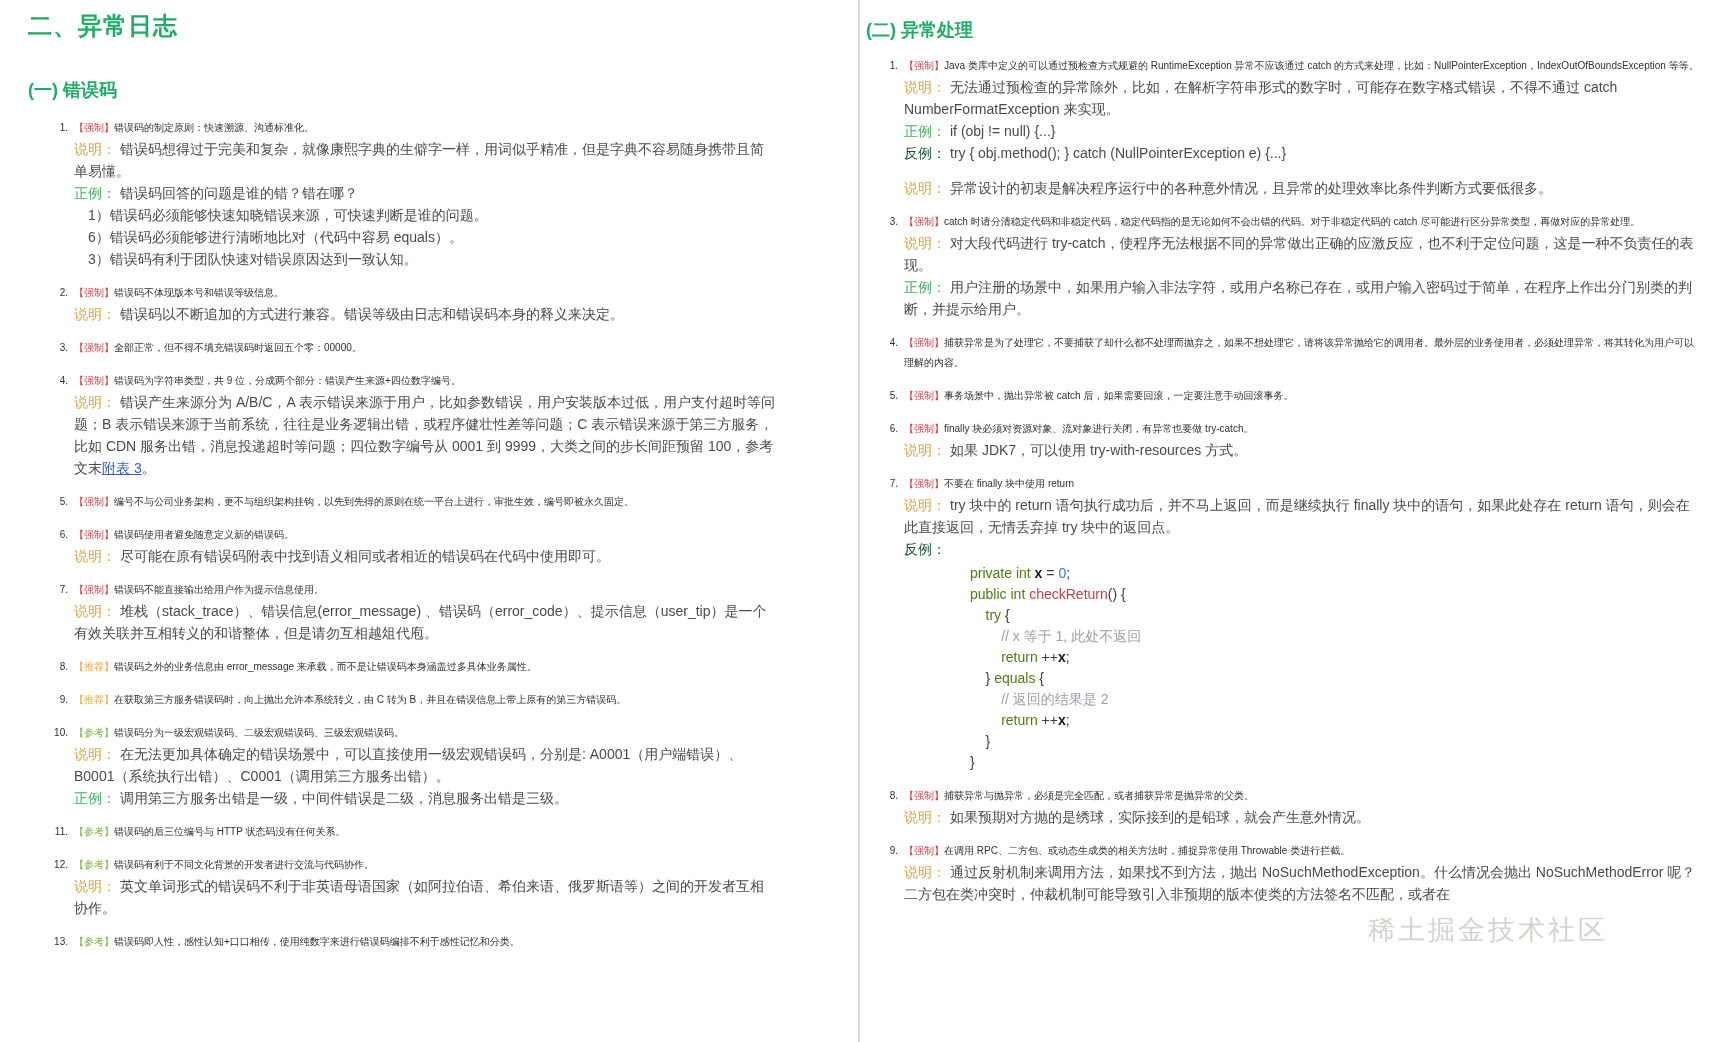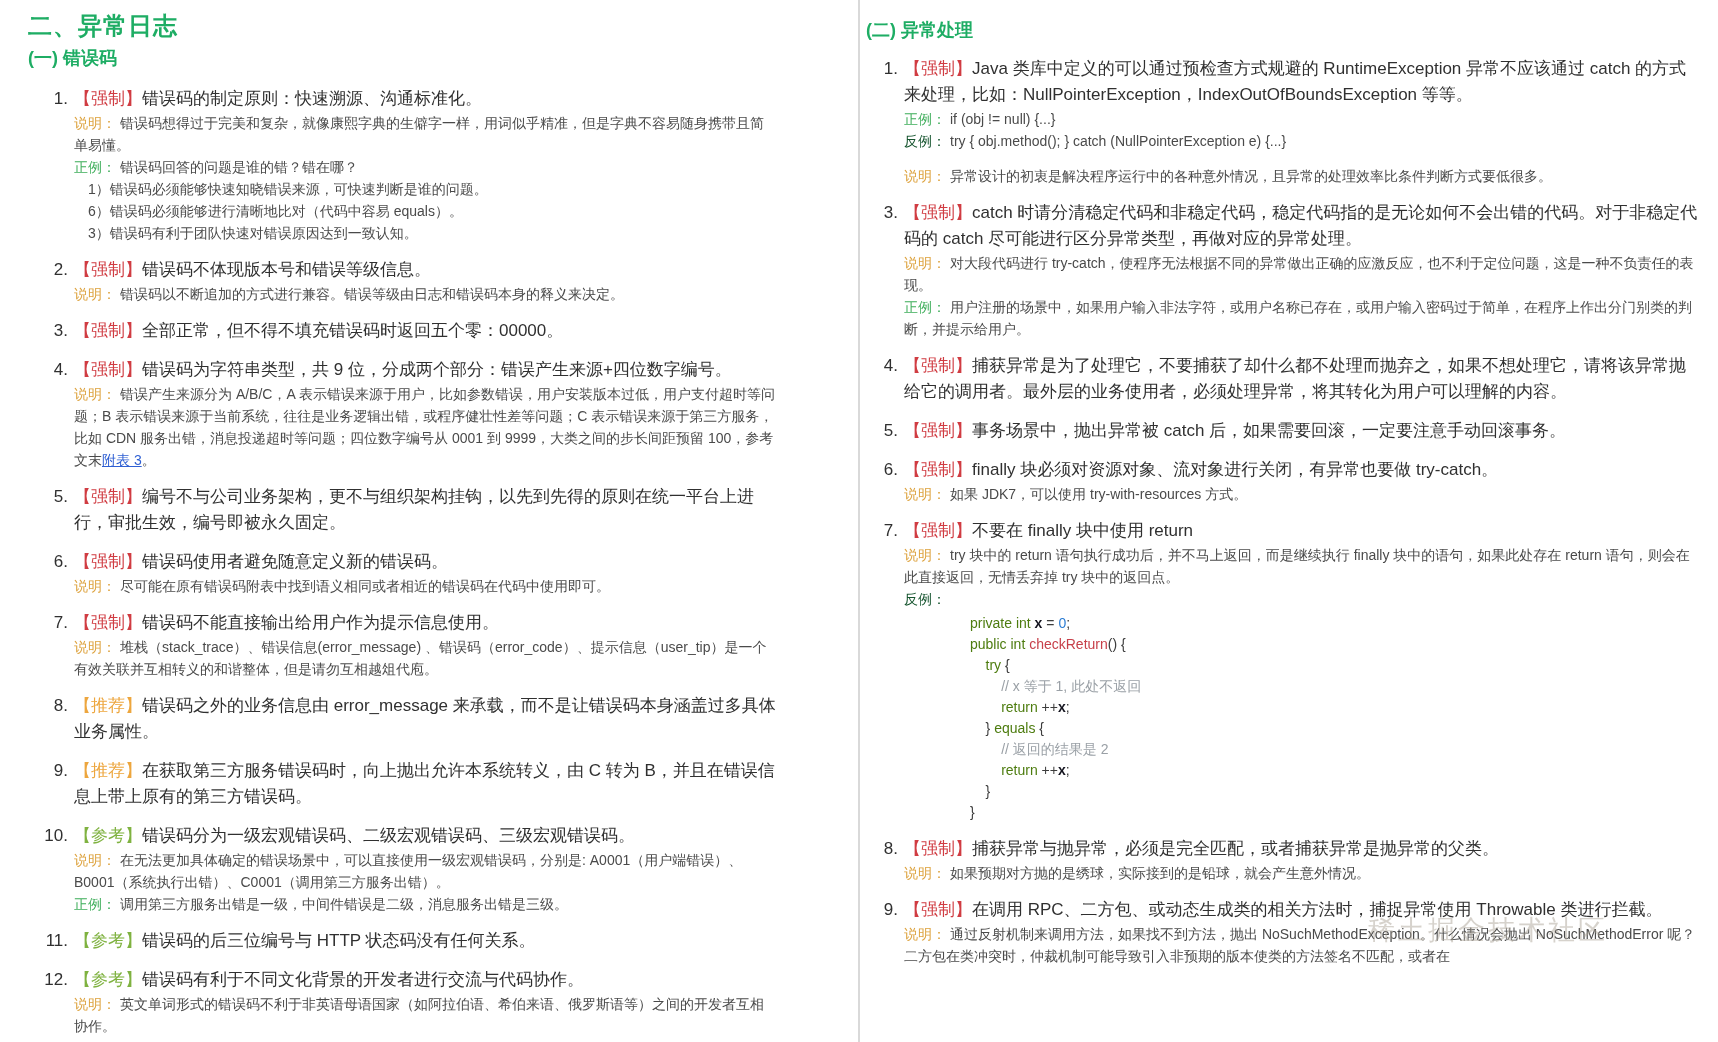--- a/index.html
+++ b/index.html
@@ -2,25 +2,25 @@
 <html><head>
 <meta charset="utf-8">
 <style>
   html,body{margin:0;padding:0;background:#ffffff;}
   #screen{position:relative;width:1718px;height:1042px;overflow:hidden;background:#ffffff;
           font-family:"Liberation Sans","DejaVu Sans",sans-serif;color:#333;}
   .divider{position:absolute;left:858px;top:0;width:2px;height:1042px;background:#d9d9d9;}
   .col{position:absolute;top:0;}
   .colL{left:28px;top:6px;width:748px;}
   .colR{left:866px;top:16px;width:836px;}
-  h1.doc{color:#1ead64;font-size:24px;font-weight:700;margin:4px 0 4px 0;letter-spacing:1px;}
+  h1.doc{color:#1ead64;font-size:24px;font-weight:700;margin:4px 0 36px 0;letter-spacing:1px;}
   h2.doc{color:#1ead64;font-size:18px;font-weight:600;margin:0 0 16px 0;}
   .colR h2.doc{margin:2px 0 14px 0;}
   .item{margin-bottom:13px;}
-  .t{font-size:17px;line-height:26px;color:#303030;padding-left:46px;}
+  .t{font-size:10px;line-height:20px;color:#303030;padding-left:46px;}
   .colR .t{padding-left:38px;}
   .num{display:inline-block;width:40px;margin-left:-46px;margin-right:6px;text-align:right;color:#303030;}
   .colR .num{width:32px;margin-left:-38px;}
   .tag{font-weight:400;}
   .tag-m{color:#d03c42;}
   .tag-r{color:#eda63e;}
   .tag-c{color:#7fb240;}
   .note{font-size:14px;line-height:22px;color:#4a4a4a;padding-left:46px;}
   .colR .note{padding-left:38px;}
   .note-sub{padding-left:60px;}
@@ -114,20 +114,21 @@
       <div class="t"><span class="num">13.</span><span class="tag tag-c">【参考】</span><span>错误码即人性，感性认知+口口相传，使用纯数字来进行错误码编排不利于感性记忆和分类。</span></div>
 
     </div>
   </div>
 
   <div class="col colR">
     <h2 class="doc">(二) 异常处理</h2>
 
     <div class="item">
       <div class="t"><span class="num">1.</span><span class="tag tag-m">【强制】</span><span>Java 类库中定义的可以通过预检查方式规避的 RuntimeException 异常不应该通过 catch 的方式来处理，比如：NullPointerException，IndexOutOfBoundsException 等等。</span></div>
+      <div class="note"><span class="lb lb-sm">说明：</span><span>无法通过预检查的异常除外，比如，在解析字符串形式的数字时，可能存在数字格式错误，不得不通过 catch NumberFormatException 来实现。</span></div>
       <div class="note"><span class="lb lb-zl">正例：</span><span>if (obj != null) {...}</span></div>
       <div class="note"><span class="lb lb-fl">反例：</span><span>try { obj.method(); } catch (NullPointerException e) {...}</span></div>
     </div>
 
     <div class="item">
       <div class="note"><span class="lb lb-sm">说明：</span><span>异常设计的初衷是解决程序运行中的各种意外情况，且异常的处理效率比条件判断方式要低很多。</span></div>
     </div>
 
     <div class="item">
       <div class="t"><span class="num">3.</span><span class="tag tag-m">【强制】</span><span>catch 时请分清稳定代码和非稳定代码，稳定代码指的是无论如何不会出错的代码。对于非稳定代码的 catch 尽可能进行区分异常类型，再做对应的异常处理。</span></div>

